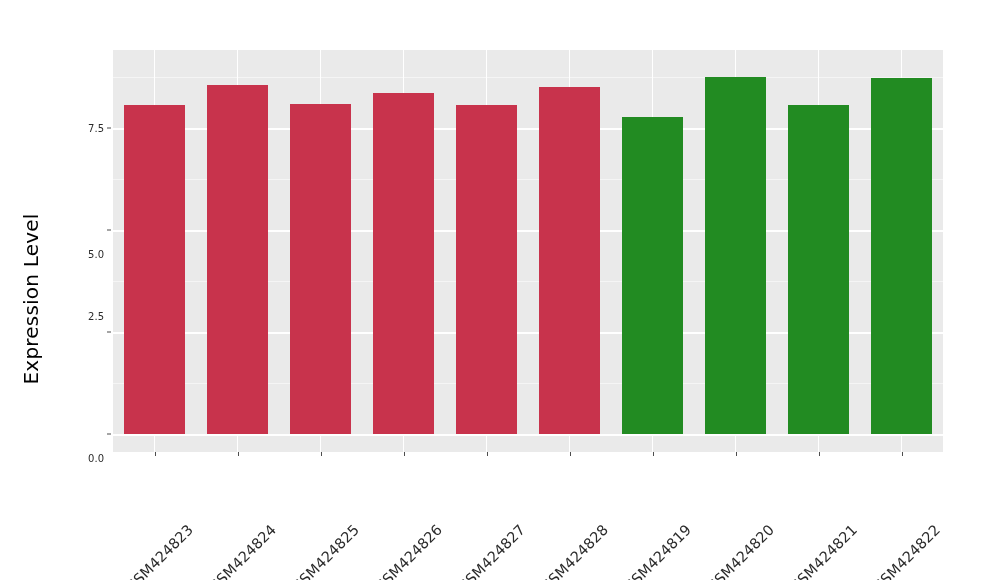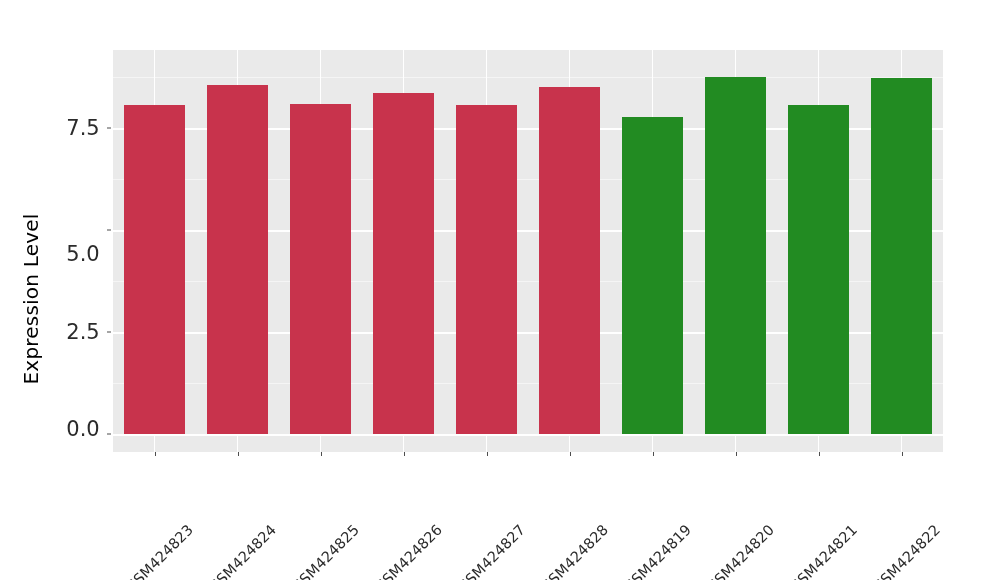--- a/index.html
+++ b/index.html
@@ -41,22 +41,22 @@
   #y-axis-title .ytxt {
     
     transform: translateX(-9px);
   }
 
   
   .y-tick-label {
     position: absolute;
     right: 0;
     width: 100%;
-    text-align: center;
-    font-size: 21px;
+    text-align: right;
+    font-size: 10px;
     color: #2b2b2b;
     transform: translateY(-50%);
     white-space: nowrap;
   }
   #y-tick-labels {
     position: absolute;
     left: 62px;
     top: 0;
     width: 42px;
     height: 580px;
@@ -134,22 +134,22 @@
 </head>
 <body>
 
 <div id="chart-root">
 
   <div id="y-axis-title">
     <span class="ytxt">Expression Level</span>
   </div>
 
   <div id="y-tick-labels">
-      <div class="y-tick-label" style="top: 429px;">0.0</div>
-      <div class="y-tick-label" style="top: 332px;">2.5</div>
+      <div class="y-tick-label" style="top: 458px;">0.0</div>
+      <div class="y-tick-label" style="top: 316px;">2.5</div>
       <div class="y-tick-label" style="top: 230px; margin-top: 24px;">5.0</div>
       <div class="y-tick-label" style="top: 128px;">7.5</div>
     </div>
 
   <div id="panel">
       <div class="grid-minor" style="top: 333px;"></div>
       <div class="grid-minor" style="top: 231px;"></div>
       <div class="grid-minor" style="top: 129px;"></div>
       <div class="grid-minor" style="top: 27px;"></div>
       <div class="grid-major" style="top: 384px;"></div>

